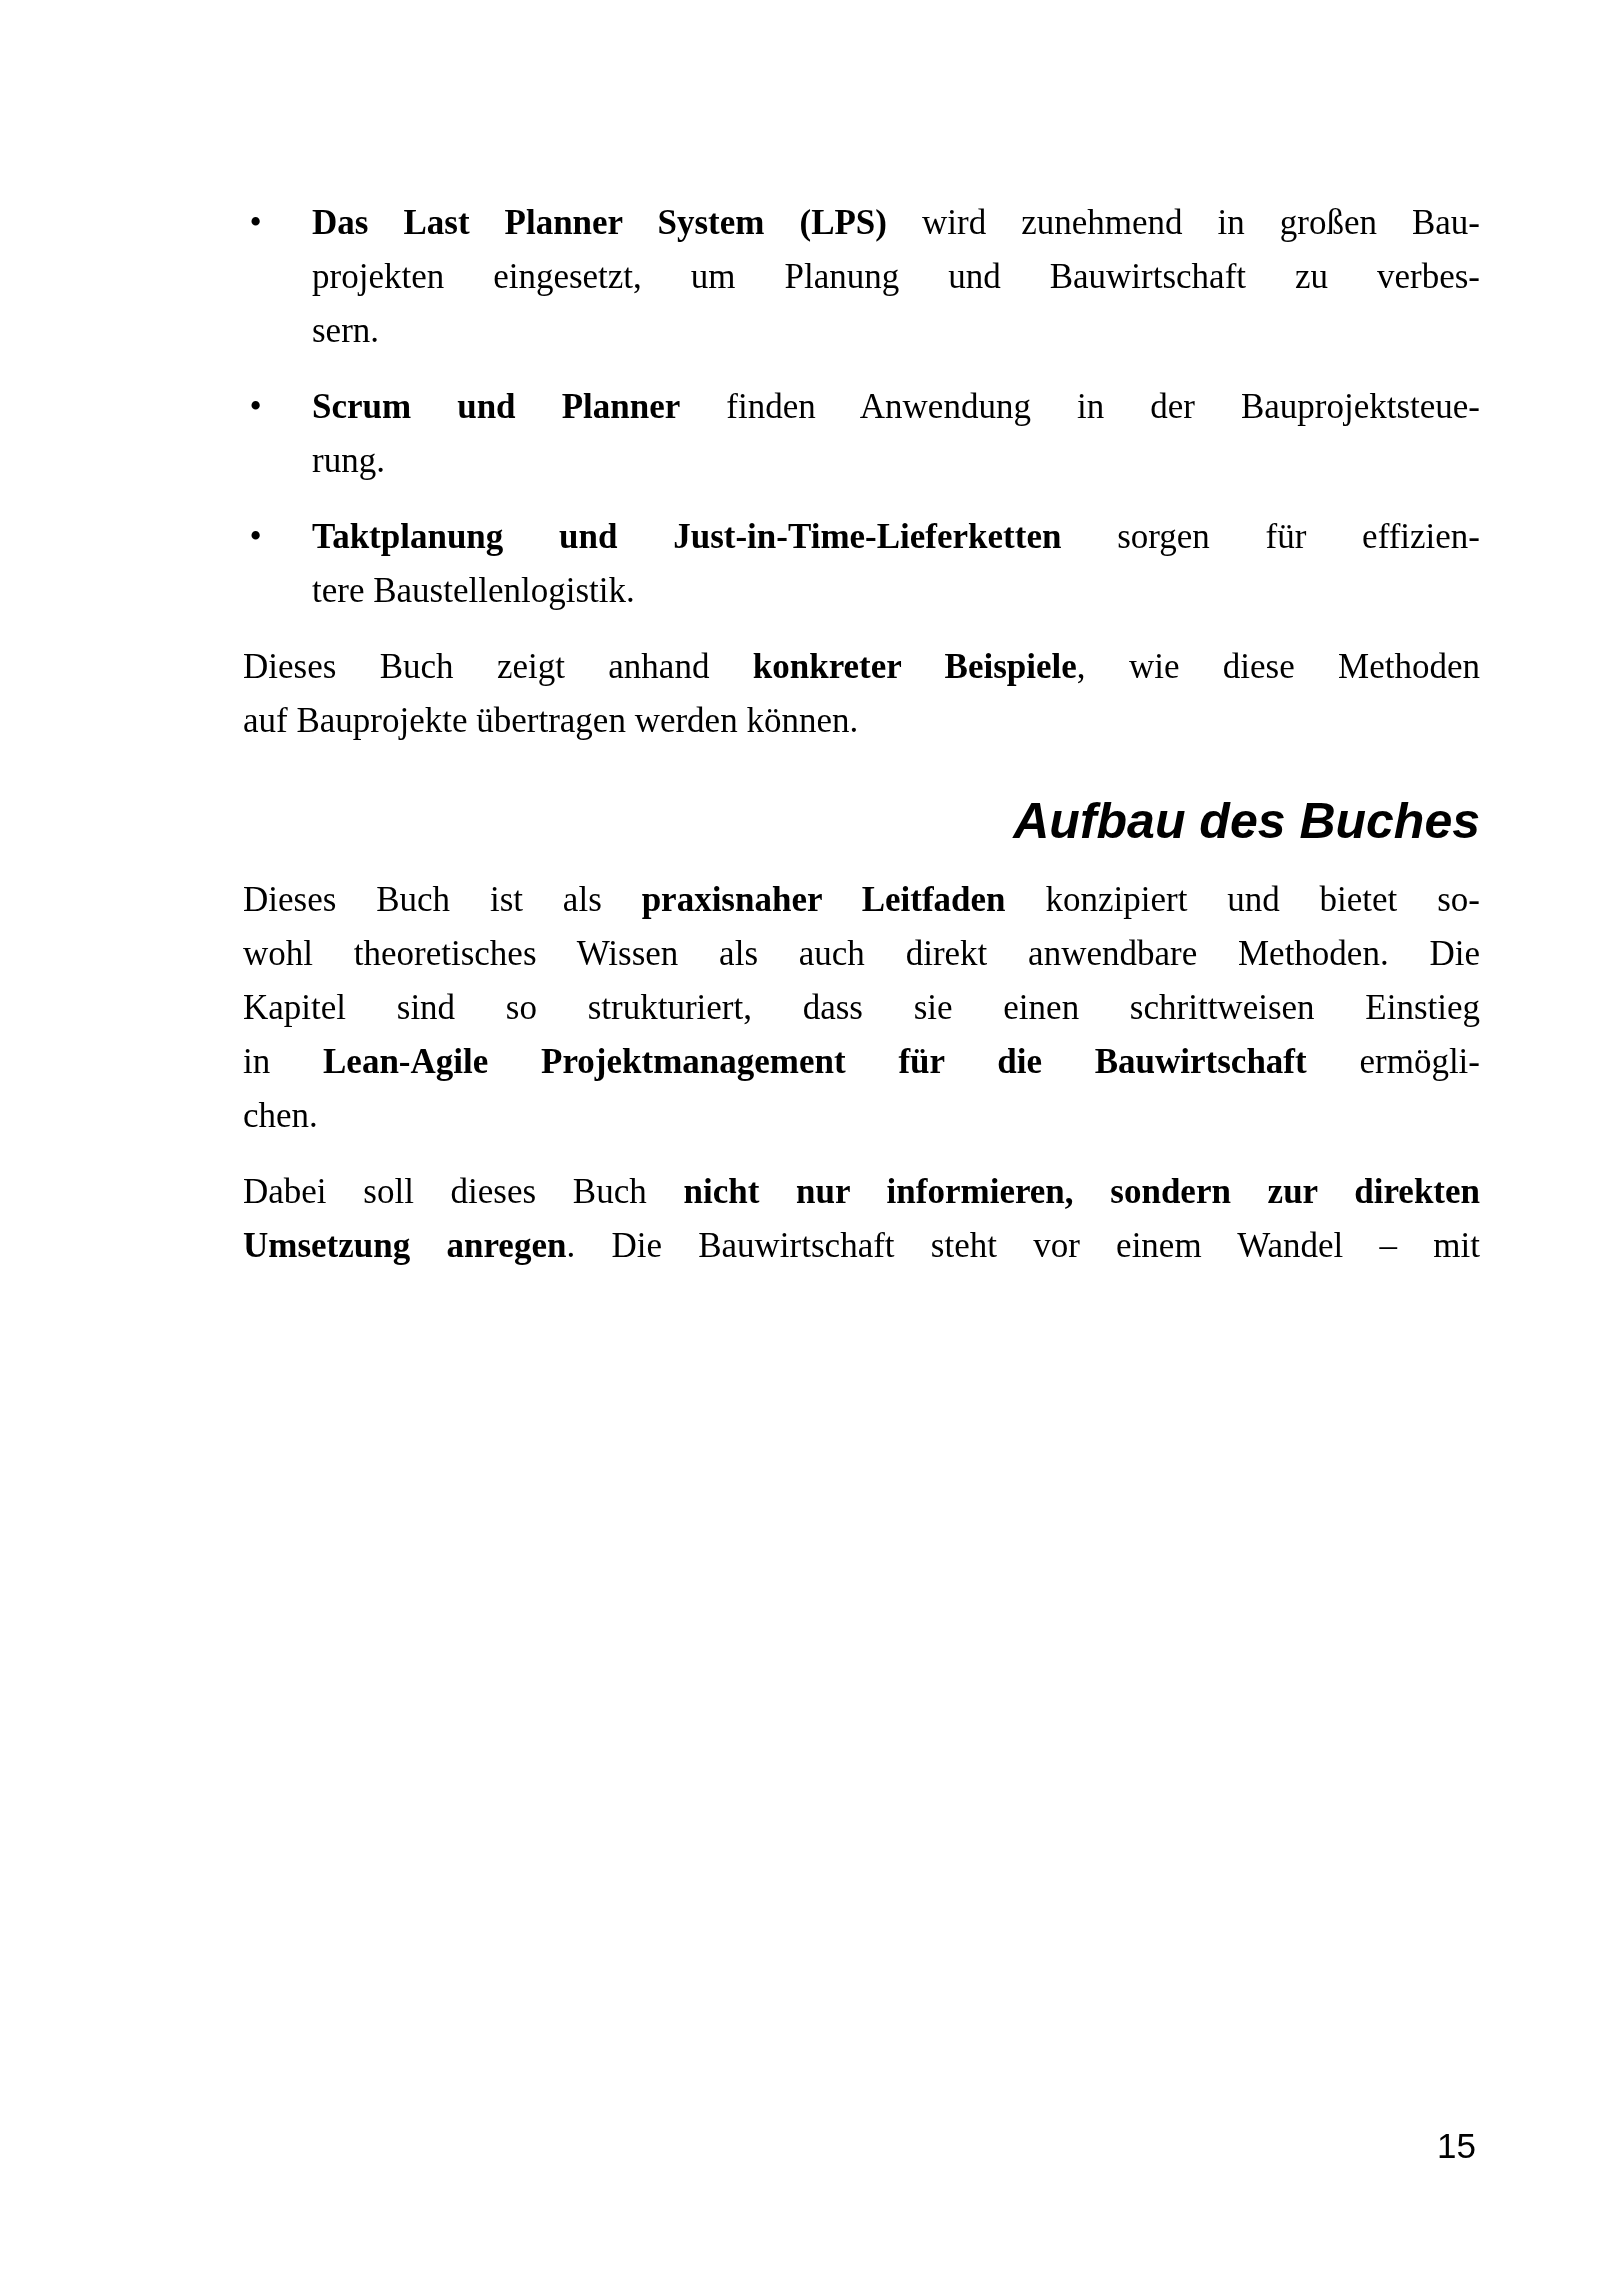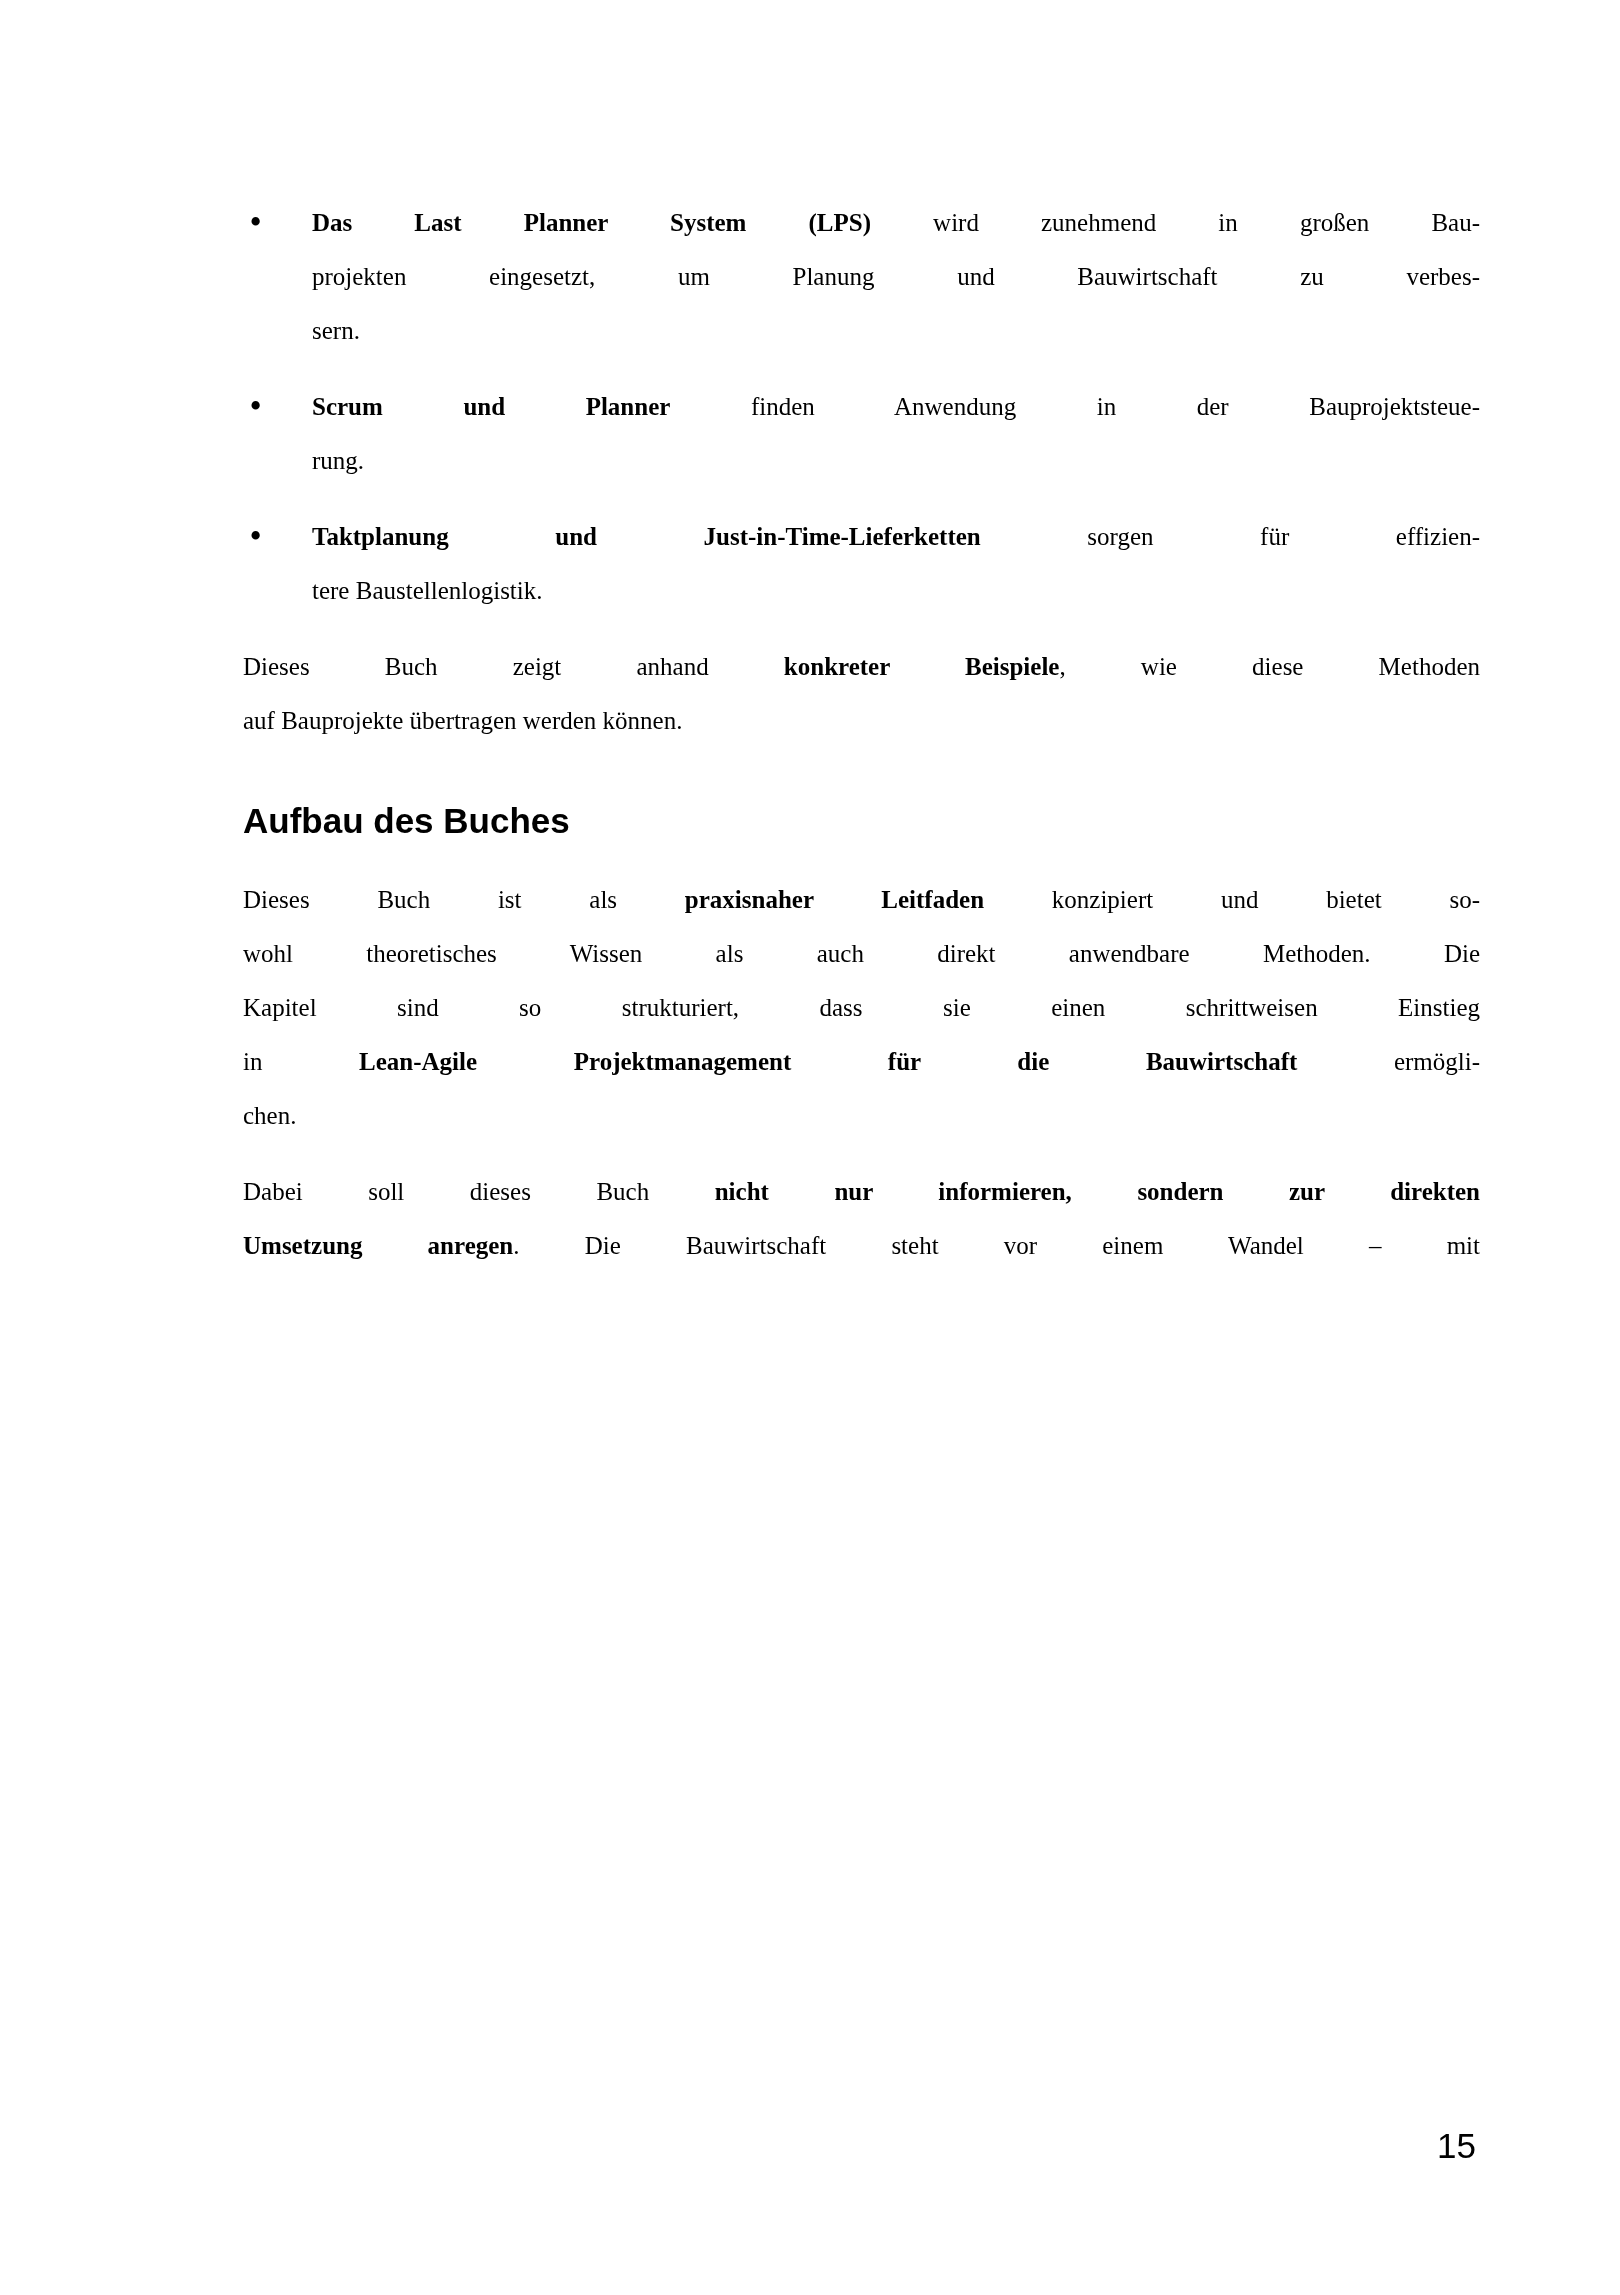--- a/index.html
+++ b/index.html
@@ -13,31 +13,32 @@
   .content{
     position:absolute;left:243px;top:196px;width:1237px;
   }
   .block{margin-top:22px;}
   .block:first-child{margin-top:0;}
   .bullet{position:relative;padding-left:69px;}
   .marker{
     position:absolute;left:6.5px;top:0;
     font-size:35px;line-height:54px;
   }
-  .line{font-size:25px;line-height:54px;white-space:normal;}
+  .line{font-size:35px;line-height:54px;white-space:normal;}
   .line.just{text-align:justify;text-align-last:justify;}
   .line.last{text-align:left;text-align-last:left;}
   .seg{font-weight:normal;}
   .seg.bold{font-weight:bold;}
   .heading{
     margin:43px 0 0 0;
     font-family:"Liberation Sans", sans-serif;
     font-weight:bold;
-    font-size:35px;line-height:60px;
-    text-align:left;
+    font-size:50px;line-height:60px;
+    text-align:right;
+    font-style:italic;
   }
   .footer-number{
     position:absolute;top:2123px;right:144px;
     font-family:"Liberation Sans", sans-serif;
     font-size:35px;line-height:46px;
   }
 </style>
 </head>
 <body>
 

